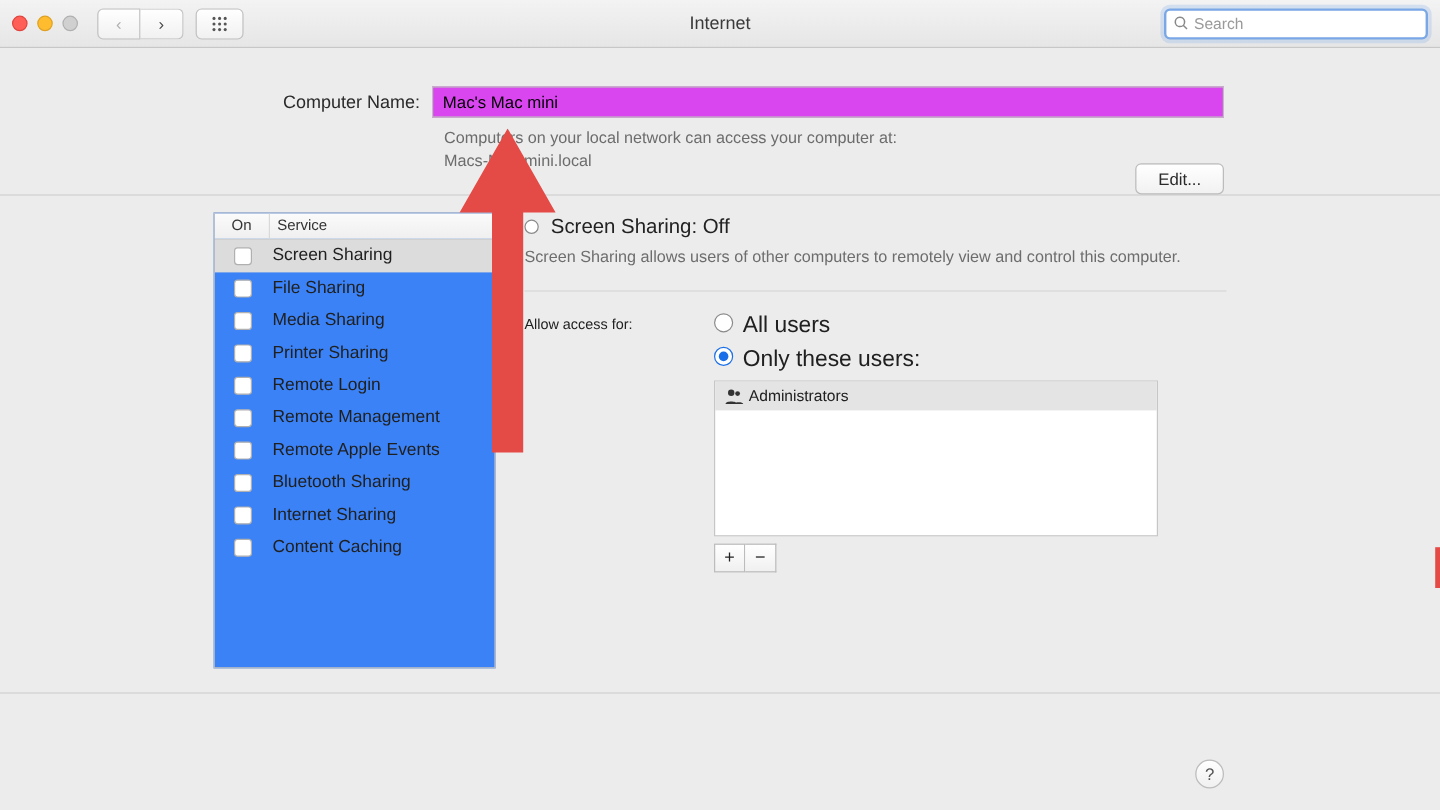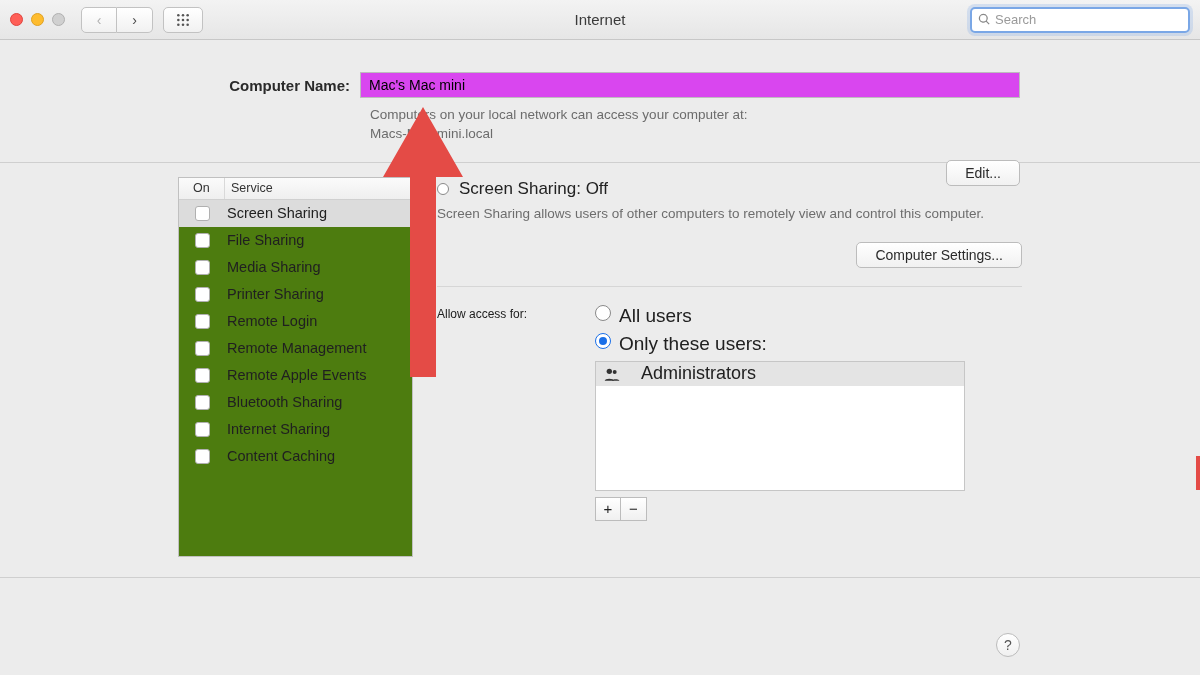--- a/index.html
+++ b/index.html
@@ -61,43 +61,43 @@
   .searchwrap input{border:0;outline:0;width:100%;font-size:13px;color:#4d7c0f;}
   .searchwrap input::placeholder{color:#9a9a9a;}
 
   
   .section-top{
     padding:32px 180px 18px 180px;
     border-bottom:1px solid #cfcfcf;
     position:relative;
   }
   .row{display:flex;align-items:center;}
-  .row .lbl{width:180px; text-align:right; padding-right:10px; font-size:15px; color:#2a2a2a;font-weight:bold;}
+  .row .lbl{width:180px; text-align:right; padding-right:10px; font-size:15px; color:#2a2a2a;}
   .textfield{
     flex:1; height:26px; background:#d946ef; border:1px solid #bdbdbd;
     padding:3px 8px; font-size:14px;
   }
   .note{margin:8px 0 0 190px; font-size:13.5px; color:#6c6c6c; line-height:1.4;}
-  .edit-btn-pos{position:absolute; right:180px; top:120px;}
+  .edit-btn-pos{position:absolute; right:180px; top:96px;}
   .mac-btn{
     height:26px; padding:2px 18px;
     background:linear-gradient(#ffffff,#f1f1f1);
     border:1px solid #bcbcbc; border-radius:5px;
     font-size:14px; color:#2a2a2a;
   }
 
   
   .main{
     padding:14px 178px 20px 178px;
     display:flex; gap:24px;
     border-bottom:1px solid #cfcfcf;
   }
   .svc-table{
     width:235px; height:380px;
-    border:1px solid #c0c0c0; background:#4d7c0f;
+    border:1px solid #c0c0c0; background:#3b82f6;
   }
   .svc-head{
     display:flex; height:22px; background:linear-gradient(#fbfbfb,#efefef);
     border-bottom:1px solid #d0d0d0; font-size:12.5px; color:#333;
   }
   .svc-head .colA{width:46px; padding-left:14px; border-right:1px solid #d9d9d9; display:flex;align-items:center;}
   .svc-head .colB{flex:1; padding-left:6px; display:flex;align-items:center;}
   .svc-body{}
   .svc-row{display:flex; align-items:center; height:27px; font-size:14.5px;}
   .svc-row.selected{background:#dcdcdc;}
@@ -119,21 +119,21 @@
   .radio-row{display:flex; gap:8px; font-size:19px; margin-bottom:6px;}
   .radio{width:16px;height:16px;border-radius:50%;border:1px solid #8a8a8a;background:#fff;display:inline-flex;align-items:center;justify-content:center;}
   .radio.on{border-color:#1a6fe8;}
   .radio.on::after{content:"";width:8px;height:8px;border-radius:50%;background:#1a6fe8;}
 
   .userbox{
     margin-top:4px; margin-bottom:6px;
     width:370px; height:130px;
     border:1px solid #c6c6c6; background:#fff;
   }
-  .userbox .urow{display:flex;align-items:center;gap:21px;height:24px;background:#e4e4e4;padding:0 8px;font-size:18px;}
+  .userbox .urow{display:flex;align-items:center;gap:4px;height:24px;background:#e4e4e4;padding:0 8px;font-size:13px;}
   .addremove{display:flex;}
   .sqbtn{width:26px;height:24px;border:1px solid #bcbcbc;background:linear-gradient(#ffffff,#f0f0f0);display:flex;align-items:center;justify-content:center;font-size:15px;color:#222;}
   .sqbtn + .sqbtn{border-left:none;}
 
   
   .help{
     position:absolute; right:180px; bottom:18px;
     width:24px;height:24px;border-radius:50%;
     border:1px solid #bcbcbc;background:linear-gradient(#ffffff,#f0f0f0);
     display:flex;align-items:center;justify-content:center;font-size:14px;color:#555;
@@ -274,23 +274,20 @@
         </div>
       </div>
   </div>
 
   <div class="detail">
     <div class="status-line">
       <span class="status-dot"></span>
       <span class="status-text">Screen Sharing: Off</span>
     </div>
     <div class="desc">Screen Sharing allows users of other computers to remotely view and control this computer.</div>
-    <div class="cs-row">
-      <button class="mac-btn">Computer Settings...</button>
-    </div>
     <hr class="sep">
 
     <div class="access-row">
       <div class="access-lbl">Allow access for:</div>
       <div class="opts">
         <div class="radio-row">
           <span class="radio"></span>
           <span>All users</span>
         </div>
         <div class="radio-row">

